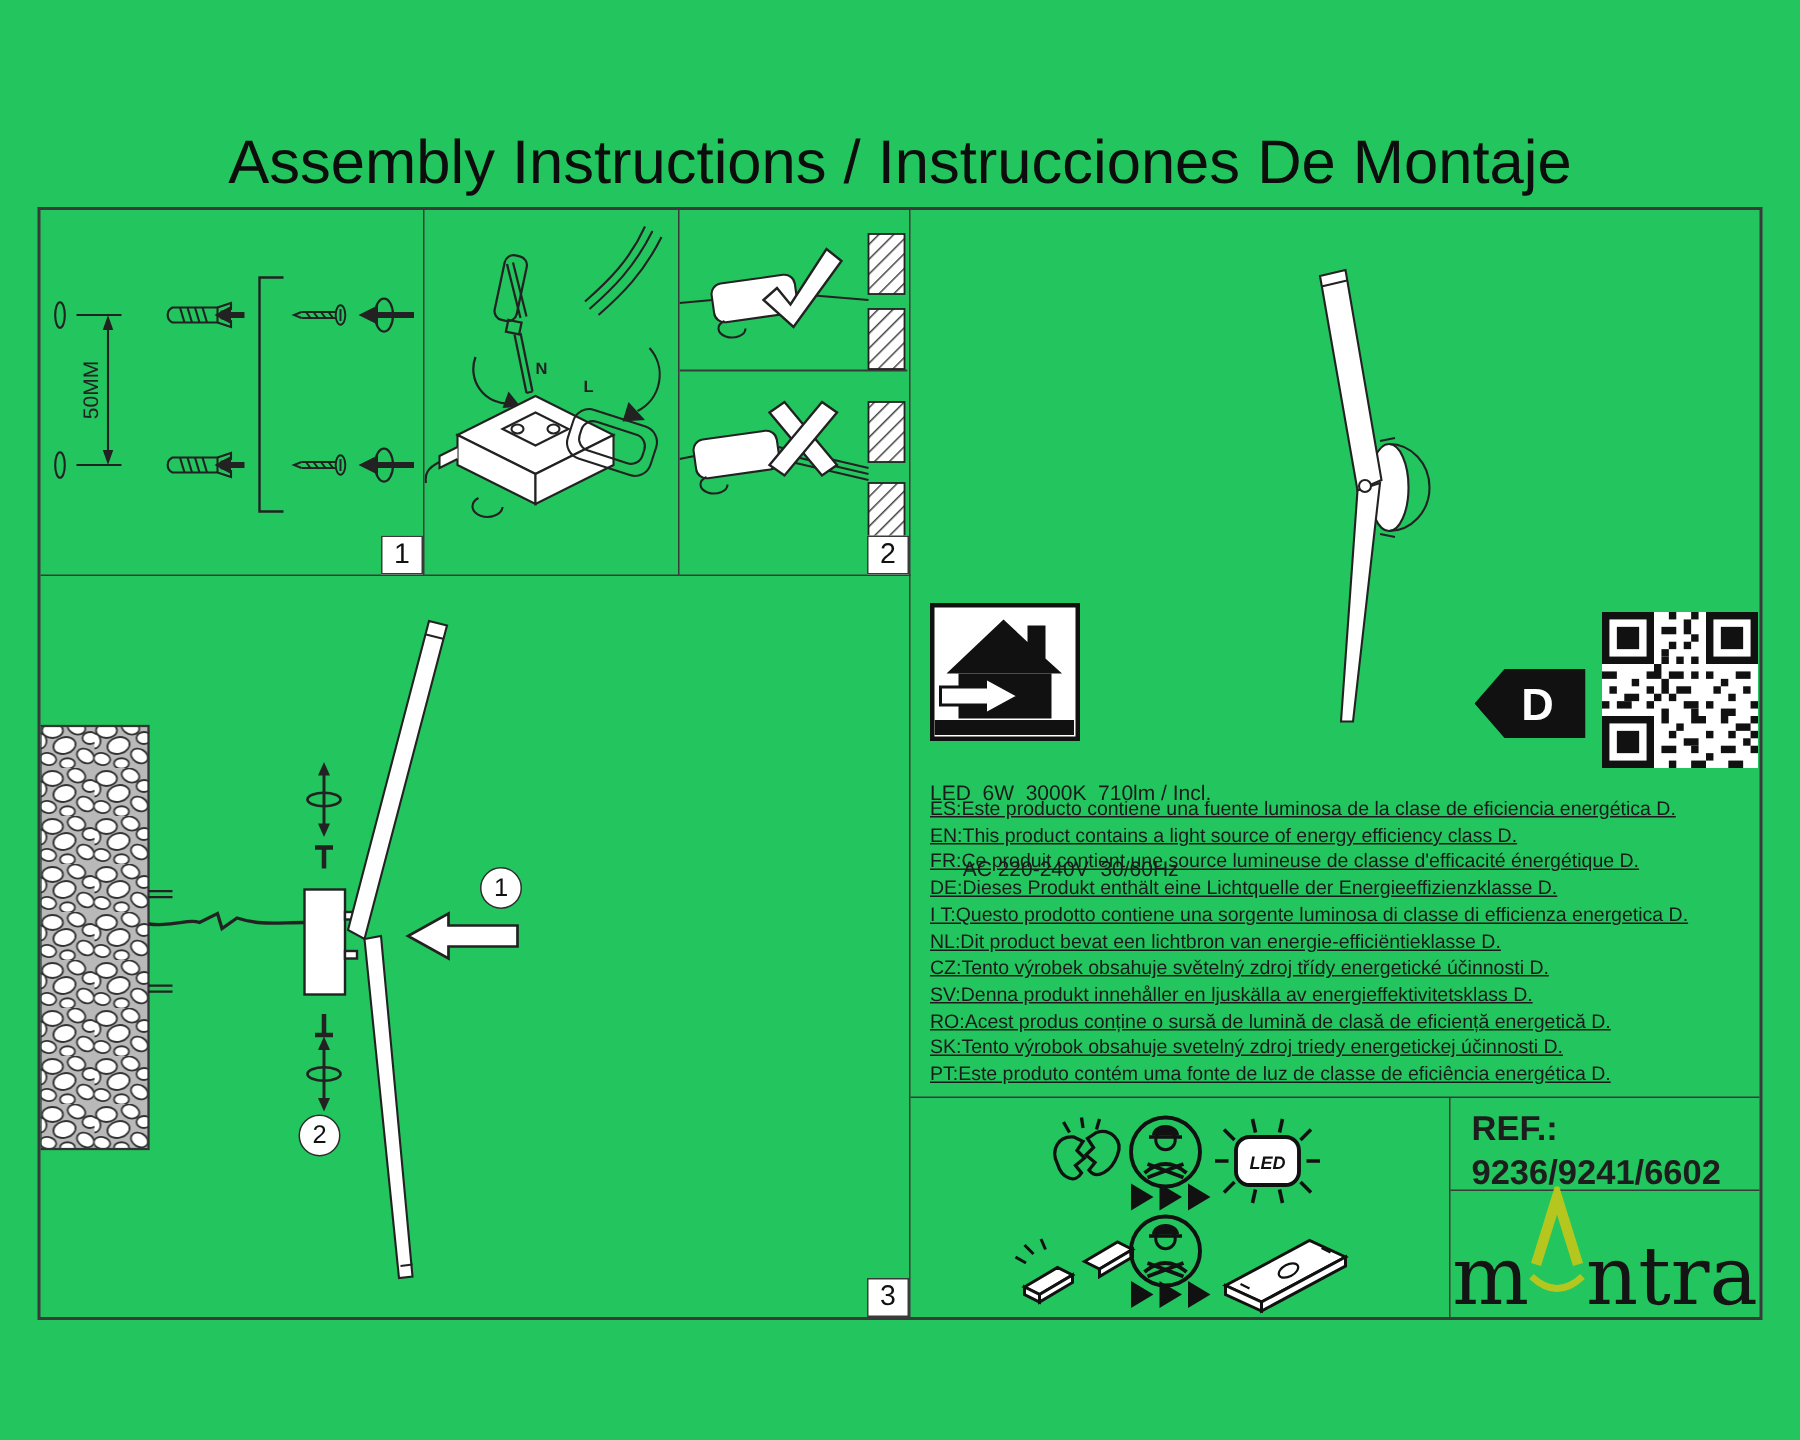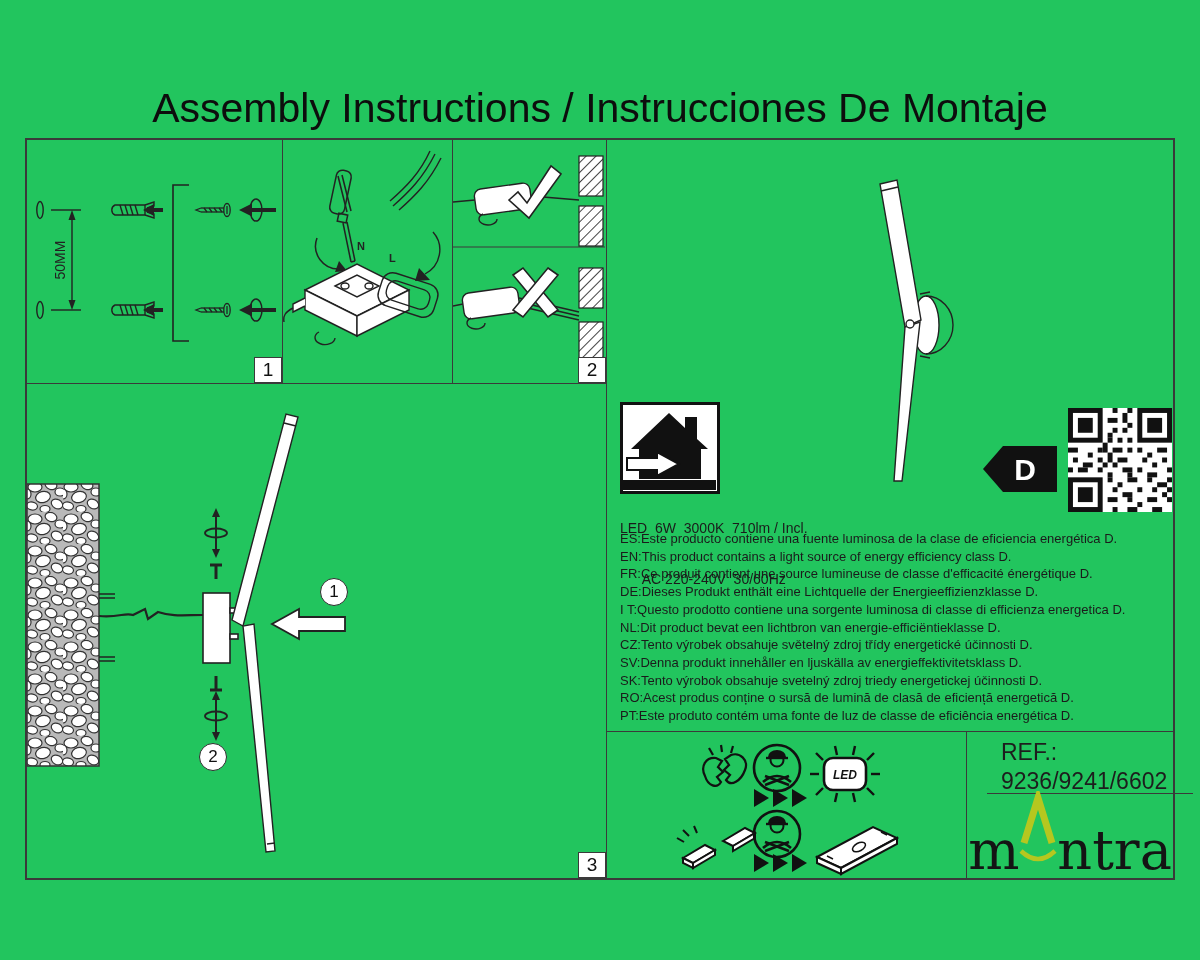--- a/index.html
+++ b/index.html
@@ -8,36 +8,36 @@
   .title{position:absolute;top:86px;left:0;width:100%;text-align:center;
          font-size:41px;line-height:44px;font-weight:400;color:#0d0d0d;margin:0;letter-spacing:0;}
   .frame{position:absolute;left:25px;top:138px;width:1146px;height:738px;border:2px solid #3a3a3a;}
   .cell{position:absolute;box-sizing:border-box;}
   .cellA{left:0;top:0;width:256px;height:244px;border-right:1.5px solid #3a3a3a;border-bottom:1.5px solid #3a3a3a;}
   .cellB{left:256px;top:0;width:170px;height:244px;border-right:1.5px solid #3a3a3a;border-bottom:1.5px solid #3a3a3a;}
   .cellC{left:426px;top:0;width:154px;height:244px;border-right:1.5px solid #3a3a3a;border-bottom:1.5px solid #3a3a3a;}
   .cellBig{left:0;top:244px;width:580px;height:494px;border-right:1.5px solid #3a3a3a;}
   .cellRight{left:580px;top:0;width:566px;height:592px;border-bottom:1.5px solid #3a3a3a;}
   .cellIcons{left:580px;top:592px;width:360px;height:146px;border-right:1.5px solid #3a3a3a;font-style:italic;}
-  .cellRef{left:960px;top:592px;width:206px;height:62px;border-bottom:1.5px solid #3a3a3a;padding:6px 0 0 14px;}
+  .cellRef{left:940px;top:592px;width:206px;height:62px;border-bottom:1.5px solid #3a3a3a;padding:6px 0 0 14px;font-weight:bold;}
   .cellBrand{left:940px;top:654px;width:206px;height:84px;display:flex;align-items:center;justify-content:center;}
   .plabel{position:absolute;right:0;bottom:0;width:26px;height:24px;border:1.5px solid #3a3a3a;
           background:#fff;display:flex;align-items:center;justify-content:center;font-size:19px;color:#111;}
   .stepnum{position:absolute;width:26px;height:26px;border:1.6px solid #2e2e2e;border-radius:50%;
            background:#fff;display:flex;align-items:center;justify-content:center;font-size:17px;color:#111;}
   .dim-label{position:absolute;left:2px;top:112px;width:62px;height:16px;font-size:14px;color:#222;
              text-align:center;transform:rotate(-90deg);transform-origin:center;}
   .tlabel{position:absolute;font-size:11px;font-weight:bold;color:#222;}
   .house{position:absolute;left:13px;top:262px;width:100px;height:92px;border:3.5px solid #111;box-sizing:border-box;background:#fff;}
   .darrow{position:absolute;left:376px;top:306px;width:74px;height:46px;}
   .qr{position:absolute;left:461px;top:268px;width:104px;height:104px;}
   .lamp{position:absolute;left:243px;top:24px;}
   .specs{position:absolute;left:13px;top:346px;font-size:14px;line-height:17px;color:#1b1b1b;white-space:pre-wrap;text-align:center;}
   .langs{position:absolute;left:13px;top:390px;color:#1b1b1b;}
-  .lang-line{font-size:13px;line-height:17.7px;white-space:nowrap;}
+  .lang-line{font-size:13px;line-height:17.7px;white-space:nowrap;text-decoration:underline;}
   .ref-line{font-size:23px;line-height:29px;color:#1d1d1d;}
   .brand{font-family:"DejaVu Serif","Liberation Serif",serif;font-size:54px;color:#141414;display:flex;align-items:baseline;}
   .brand svg{vertical-align:-16px;}
   svg{display:block;}
 </style>
 </head>
 <body>
 
 <div class="page">
 
@@ -371,22 +371,22 @@
 
       <div class="langs">
           <div class="lang-line">ES:Este producto contiene una fuente luminosa de la clase de eficiencia energética D.</div>
           <div class="lang-line">EN:This product contains a light source of energy efficiency class D.</div>
           <div class="lang-line">FR:Ce produit contient une source lumineuse de classe d'efficacité énergétique D.</div>
           <div class="lang-line">DE:Dieses Produkt enthält eine Lichtquelle der Energieeffizienzklasse D.</div>
           <div class="lang-line">I T:Questo prodotto contiene una sorgente luminosa di classe di efficienza energetica D.</div>
           <div class="lang-line">NL:Dit product bevat een lichtbron van energie-efficiëntieklasse D.</div>
           <div class="lang-line">CZ:Tento výrobek obsahuje světelný zdroj třídy energetické účinnosti D.</div>
           <div class="lang-line">SV:Denna produkt innehåller en ljuskälla av energieffektivitetsklass D.</div>
+          <div class="lang-line">RO:Acest produs conține o sursă de lumină de clasă de eficiență energetică D.</div>
           <div class="lang-line">SK:Tento výrobok obsahuje svetelný zdroj triedy energetickej účinnosti D.</div>
-          <div class="lang-line">RO:Acest produs conține o sursă de lumină de clasă de eficiență energetică D.</div>
           <div class="lang-line">PT:Este produto contém uma fonte de luz de classe de eficiência energética D.</div>
         </div>
     </div>
 
     <div class="cell cellIcons">
       <svg width="358" height="144" viewBox="0 0 358 144">
         <defs>
           <g id="worker">
             <circle cx="0" cy="0" r="23" fill="none" stroke="#111" stroke-width="2.6"></circle>
             <circle cx="0" cy="-8" r="6.5" fill="none" stroke="#111" stroke-width="2"></circle>

